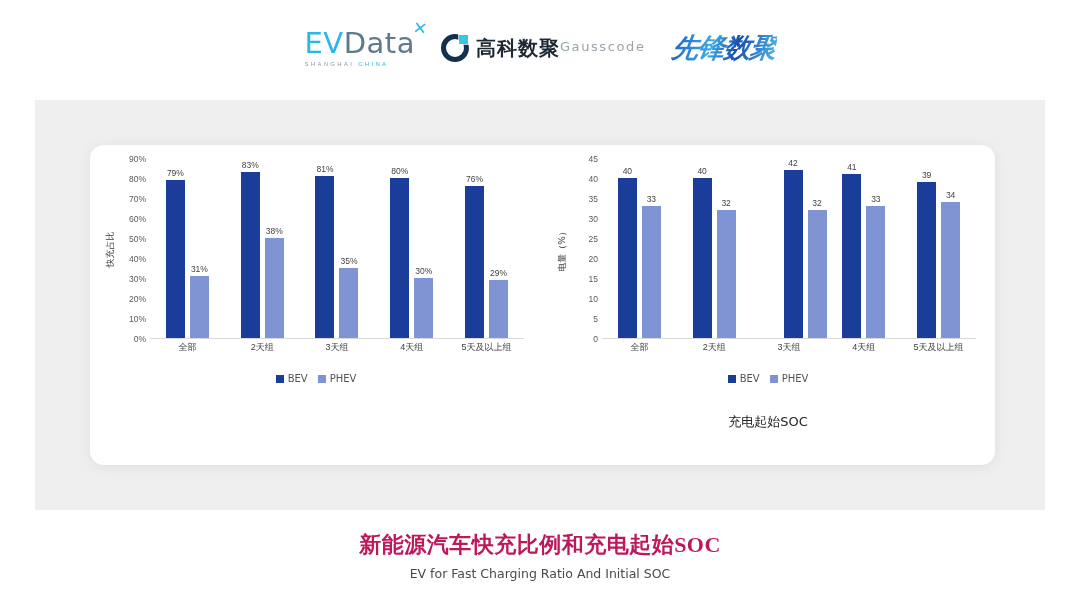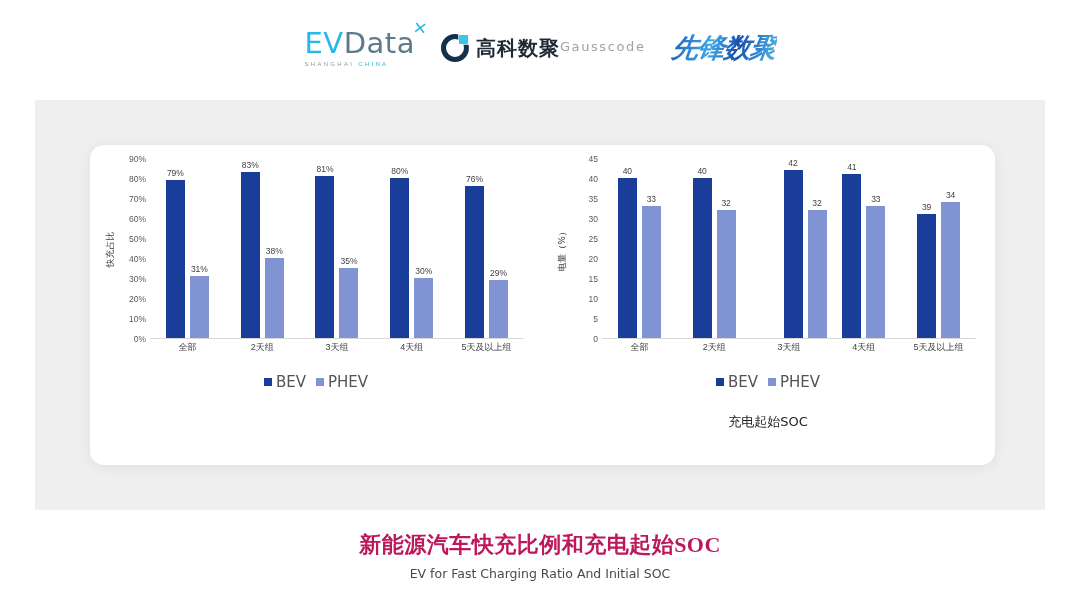--- a/index.html
+++ b/index.html
@@ -119,21 +119,21 @@
   }
 
   .legend {
     position: absolute; left: 0; right: 0; top: 228px;
     display: flex; justify-content: center; align-items: center; gap: 10px;
   }
   .legend-item { display: flex; align-items: center; gap: 4px; }
   .legend-swatch { width: 8px; height: 8px; }
   .legend-swatch.bev { background: #1a3d99; }
   .legend-swatch.phev { background: #8094d4; }
-  .legend-label { font-size: 15px; color: #545454; font-family: "DejaVu Sans", sans-serif; }
+  .legend-label { font-size: 10px; color: #545454; font-family: "DejaVu Sans", sans-serif; }
 
   .chart-caption {
     position: absolute; left: 0; right: 0; top: 268px; text-align: center;
     font-size: 13px; color: #222; font-family: "DejaVu Sans", sans-serif;
   }
 
   
   .footer { position: absolute; left: 0; top: 530px; width: 1080px; text-align: center; }
   .main-title {
     font-size: 22px; font-weight: 700; color: #be185d;
@@ -208,21 +208,21 @@
                     <i>79%</i>
                   </div>
                   <div class="bar phev" style="height: 62px;">
                     <i>31%</i>
                   </div>
                 </div>
                 <div class="group">
                   <div class="bar bev" style="height: 166px;">
                     <i>83%</i>
                   </div>
-                  <div class="bar phev" style="height: 80px;">
+                  <div class="bar phev" style="height: 100px;">
                     <i>38%</i>
                   </div>
                 </div>
                 <div class="group">
                   <div class="bar bev" style="height: 162px;">
                     <i>81%</i>
                   </div>
                   <div class="bar phev" style="height: 70px;">
                     <i>35%</i>
                   </div>
@@ -310,21 +310,21 @@
                 </div>
                 <div class="group">
                   <div class="bar bev" style="height: 164px;">
                     <i>41</i>
                   </div>
                   <div class="bar phev" style="height: 132px;">
                     <i>33</i>
                   </div>
                 </div>
                 <div class="group">
-                  <div class="bar bev" style="height: 124px;">
+                  <div class="bar bev" style="height: 156px;">
                     <i>39</i>
                   </div>
                   <div class="bar phev" style="height: 136px;">
                     <i>34</i>
                   </div>
                 </div>
               </div>
           </div>
           <div class="xticks" id="xt1">
               <div class="xtick">全部</div>

